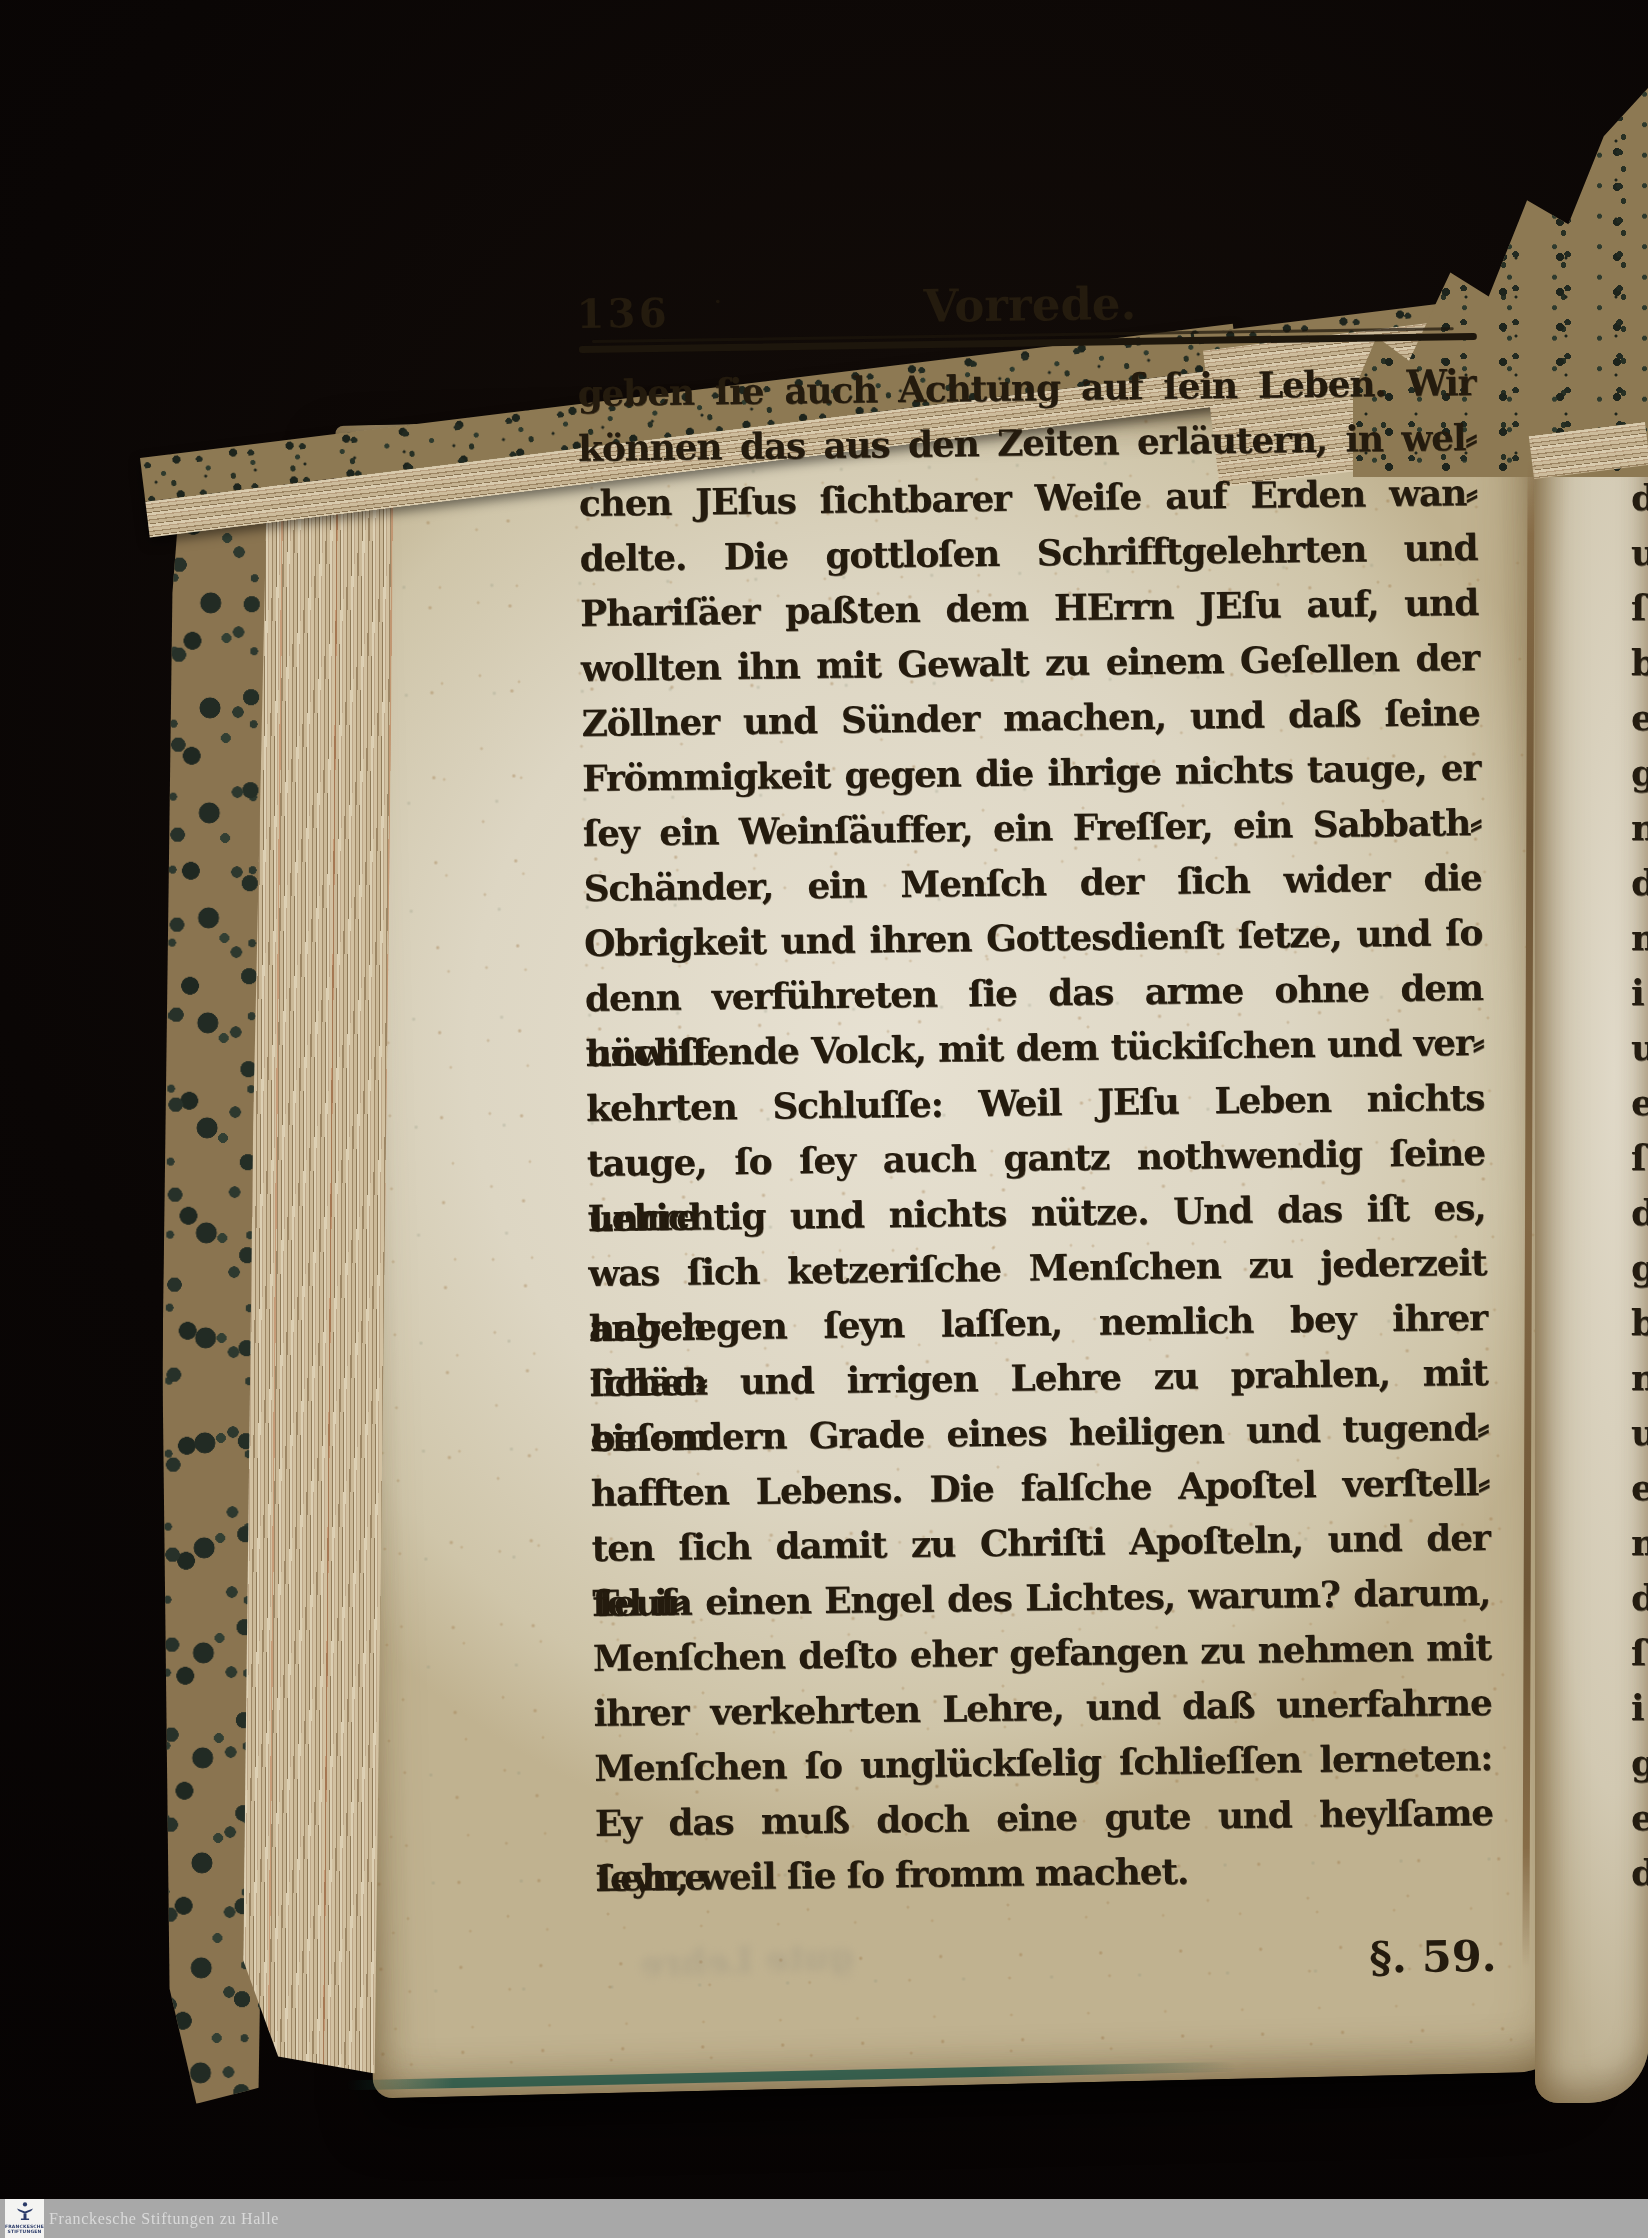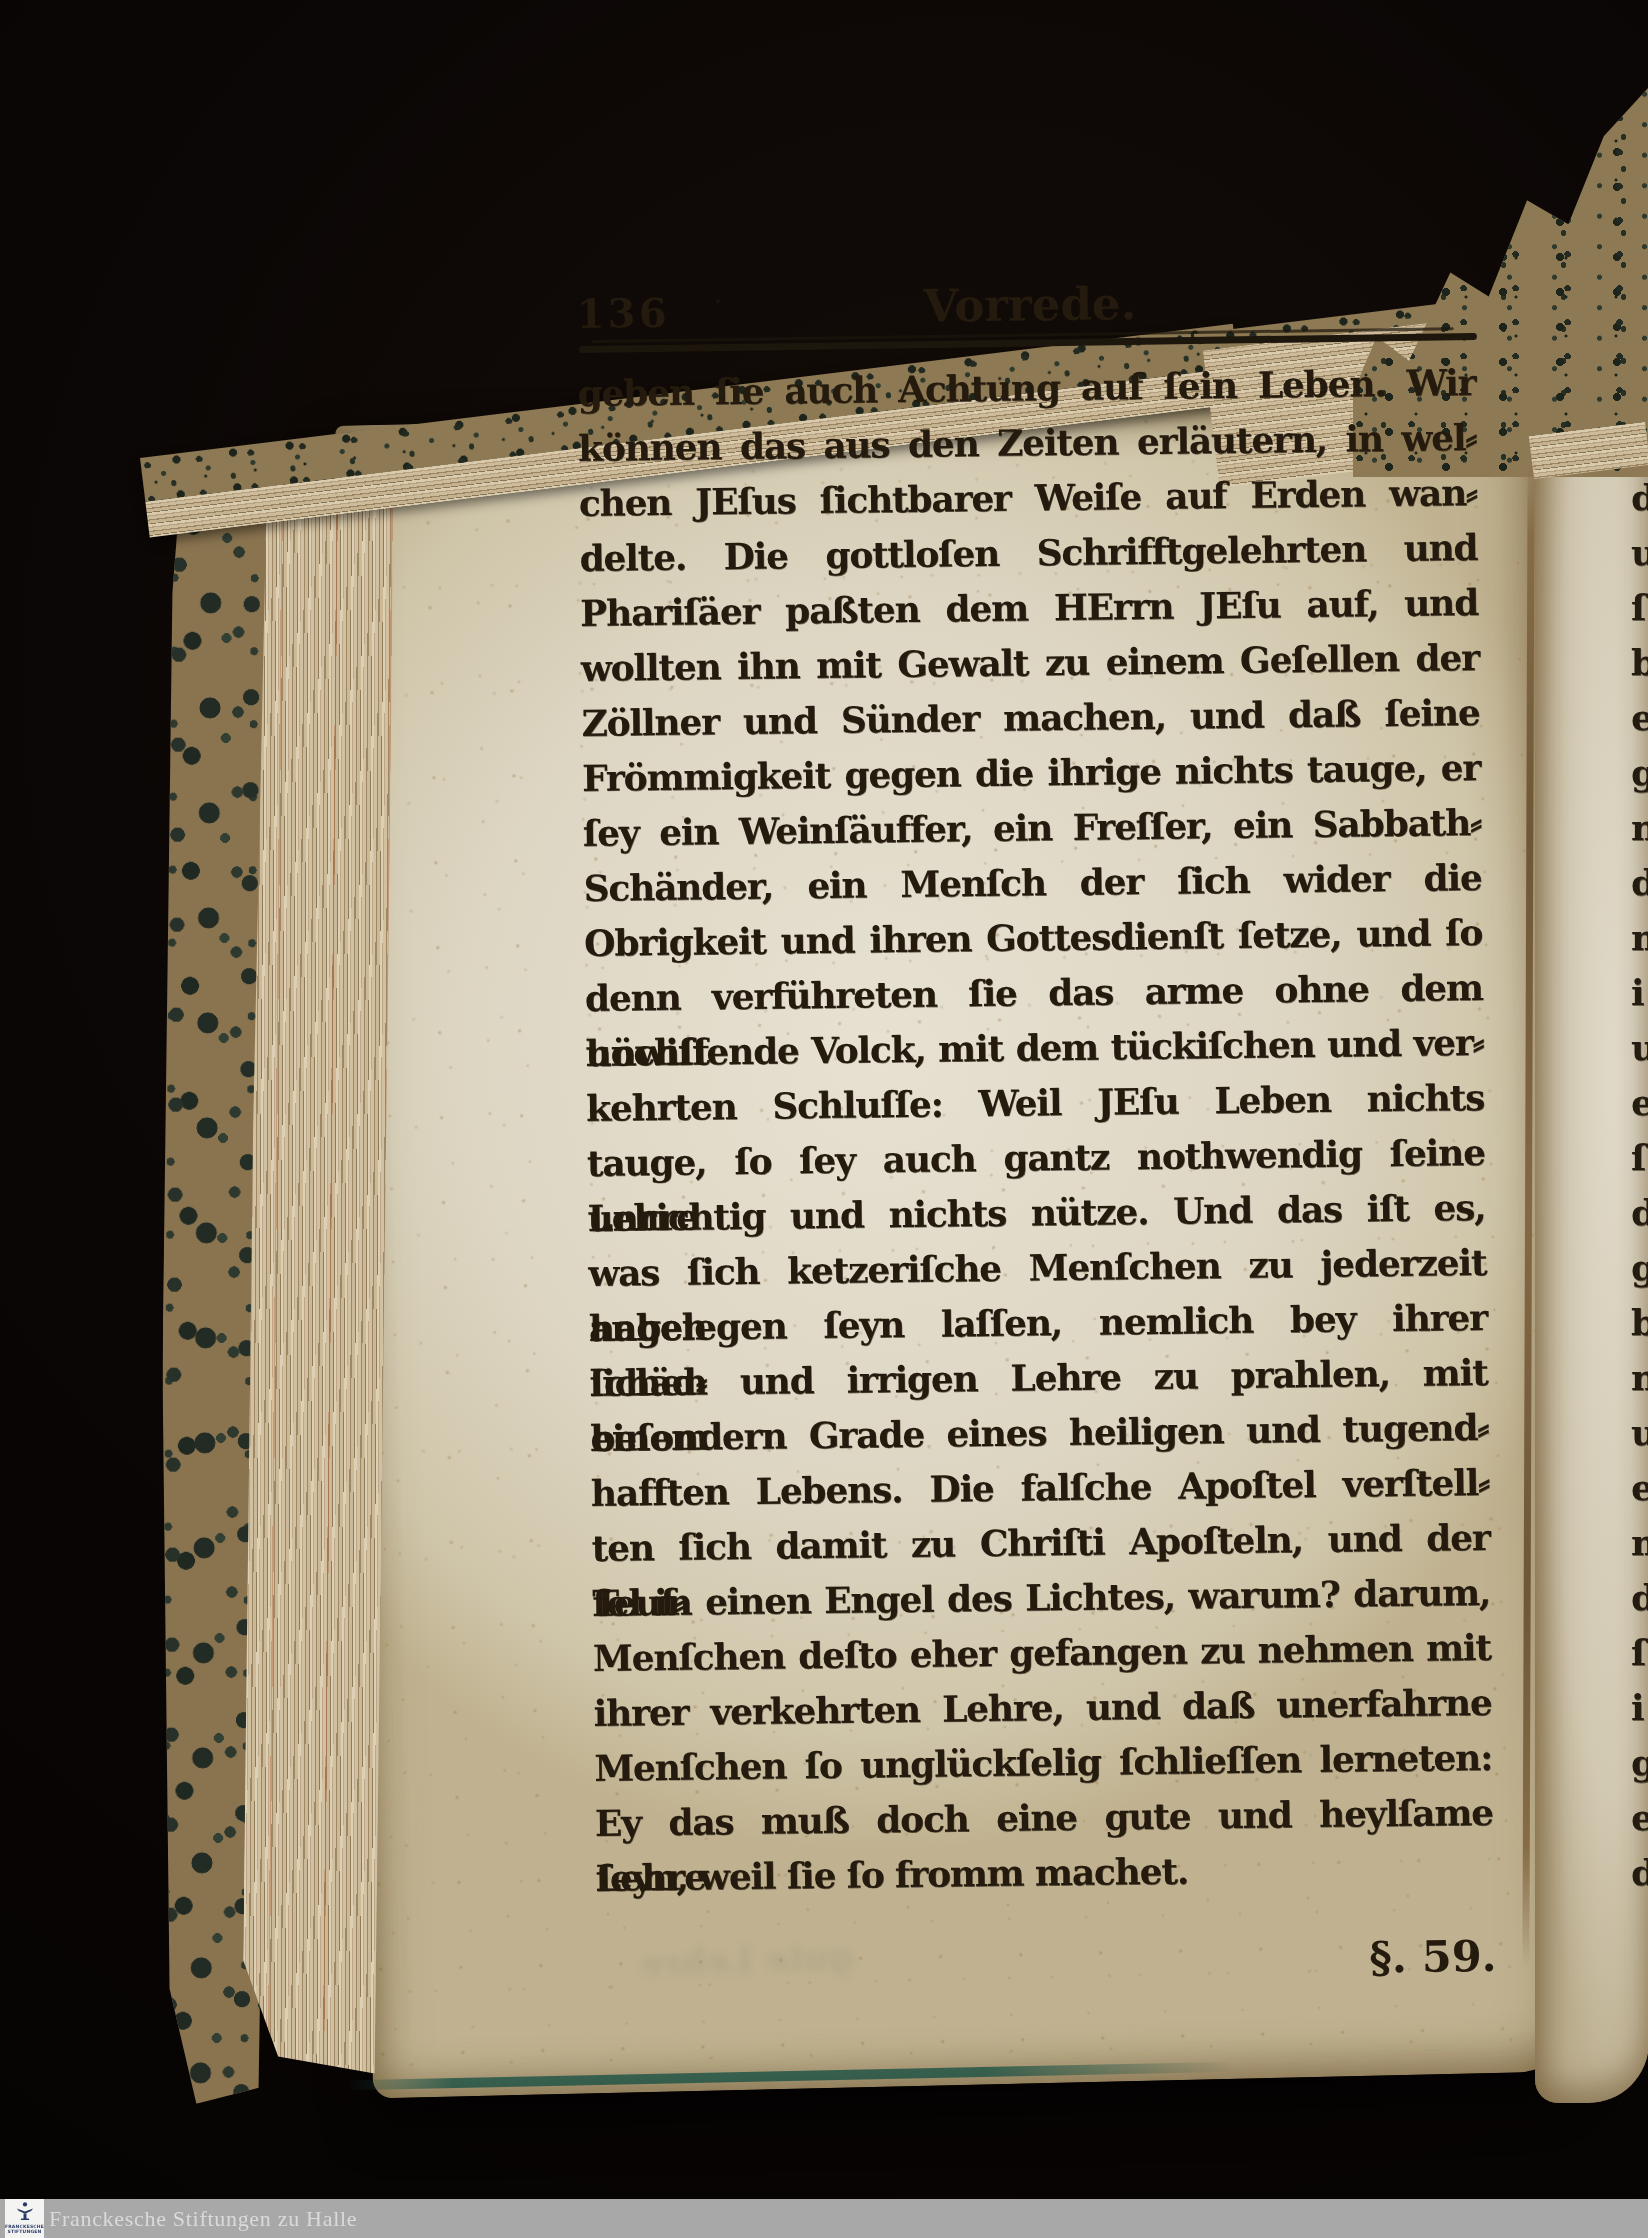--- a/index.html
+++ b/index.html
@@ -98,21 +98,21 @@
   .ghost{position:absolute;left:587px;top:1942px;width:247px;font-size:35px;font-weight:700;color:#8a867a;
     opacity:.28;filter:blur(4.1px);transform:scaleX(-1) rotate(1.5deg);}
 
   
   .bar{position:absolute;left:0;top:2199px;width:1649px;height:40px;background:#a8a8a8;z-index:9;}
   .logo{position:absolute;left:5px;top:2199px;width:39px;height:40px;background:#f4f4f2;z-index:10;
     display:flex;flex-direction:column;align-items:center;justify-content:flex-start;padding-top:1.6px;box-sizing:border-box;}
   .logo-cap{font-family:"DejaVu Sans","Liberation Sans",sans-serif;font-size:4.5px;line-height:5px;color:#2a3a68;
     font-weight:700;letter-spacing:0.2px;text-align:center;}
   .bar-label{position:absolute;left:49px;top:2199px;height:40px;line-height:40px;z-index:10;
-    font-family:"Liberation Serif","DejaVu Serif",serif;font-size:22px;color:#dadada;letter-spacing:0.7px;}
+    font-family:"Liberation Serif","DejaVu Serif",serif;font-size:16px;color:#dadada;letter-spacing:0.7px;}
 </style>
 </head>
 <body>
 
 <div id="scene">
 
   <div class="page"></div>
   <div class="marble"></div>
   <div class="stack"></div>
   <div class="band">

